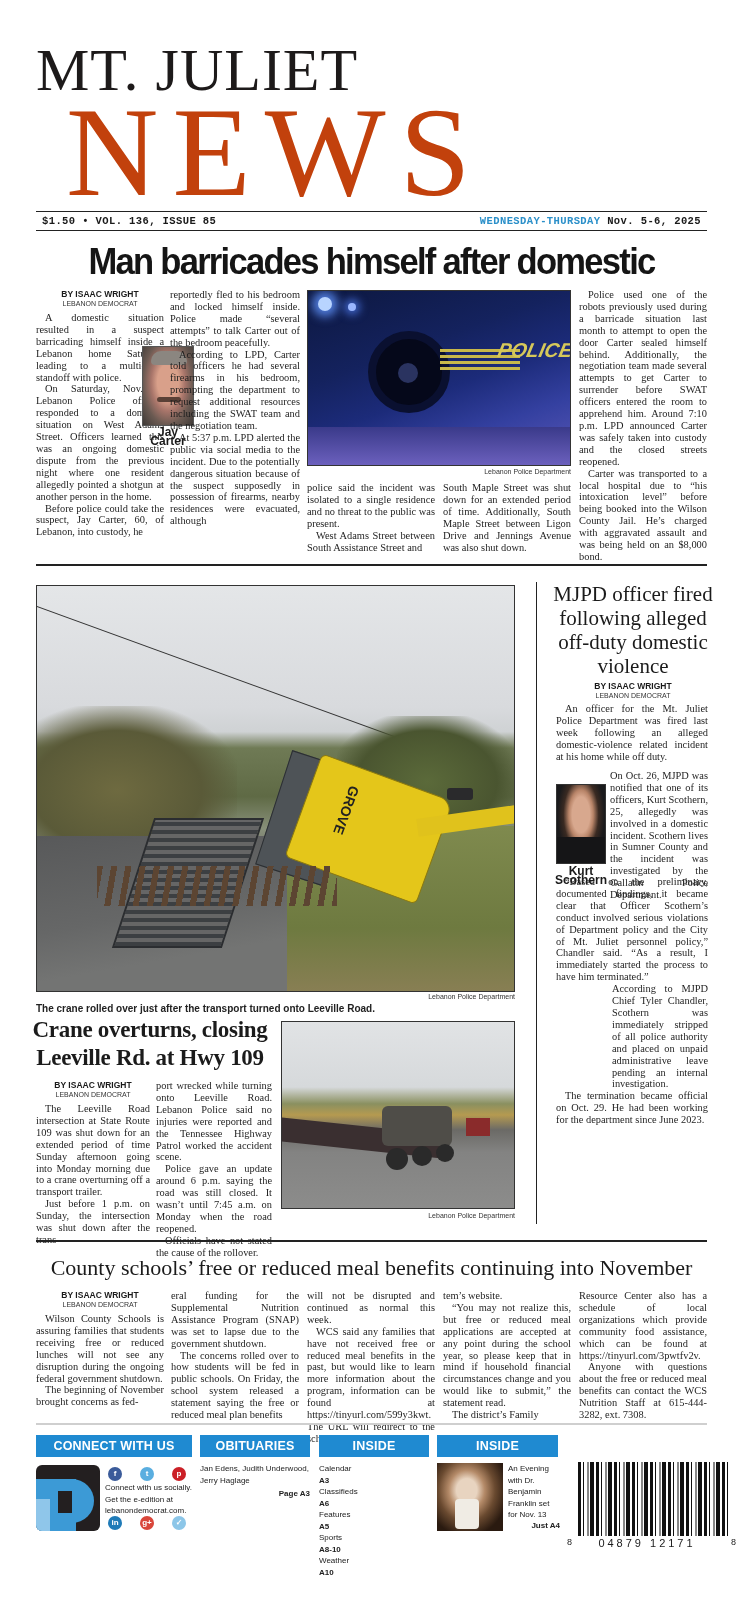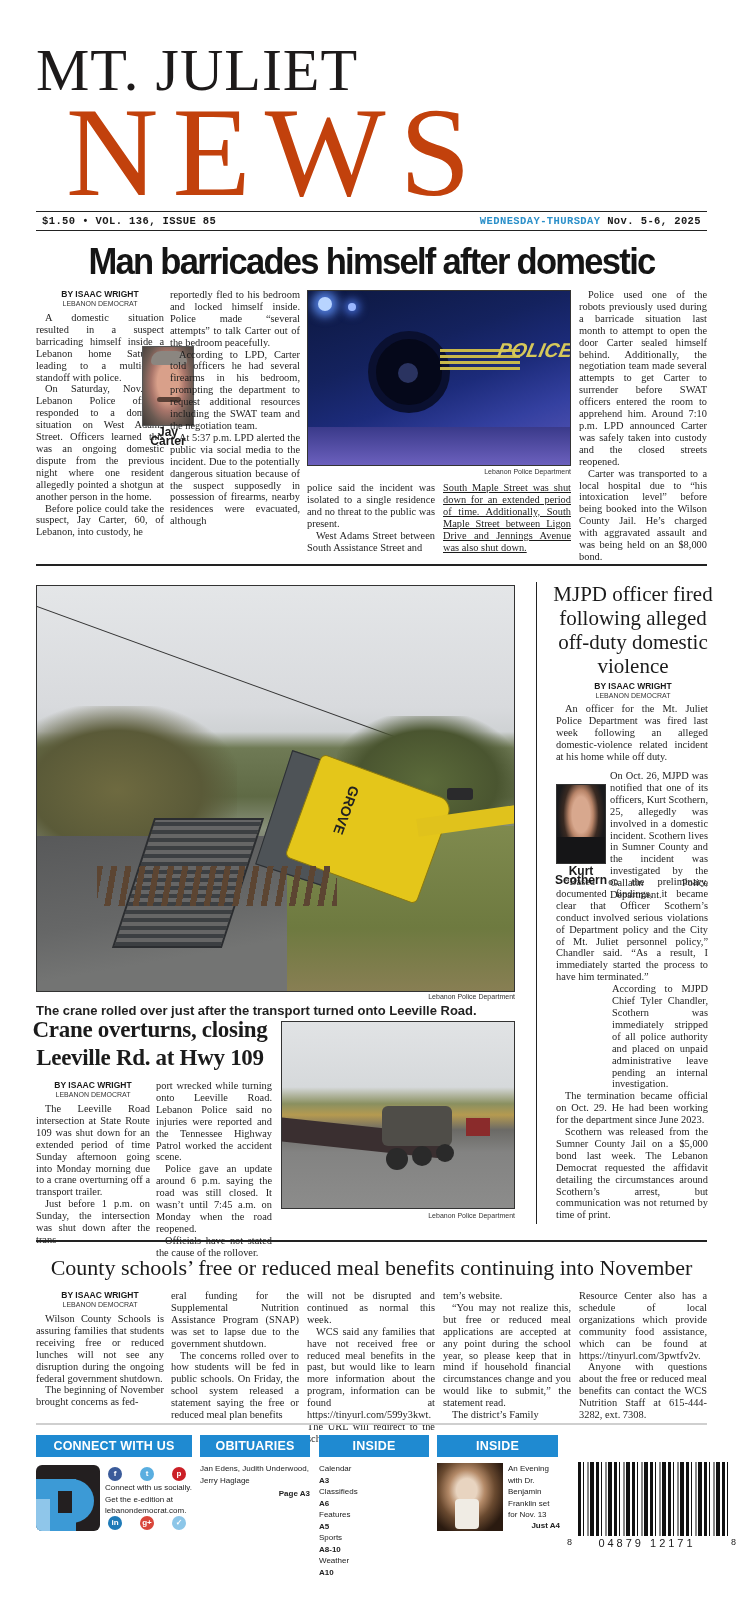--- a/index.html
+++ b/index.html
@@ -92,21 +92,21 @@
   <div style="position:absolute; left:0; top:136px; width:264px; height:40px; background: linear-gradient(180deg, #3a3a8a, #6e62c0);"></div>
 </div>
 <div class="caption-credit" style="left:307px; top:468px; width:264px;">Lebanon Police Department</div>
 
 <div class="col" style="left:307px; top:482px; width:128px;">
   <div class="body">
     <p style="text-indent:0;">police said the incident was isolated to a single residence and no threat to the public was present.</p>
     <p>West Adams Street between South Assistance Street and</p>
   </div>
 </div>
-<div class="col" style="left:443px; top:482px; width:128px;text-decoration:underline;">
+<div class="col" style="left:443px; top:482px; width:128px;">
   <div class="body">
     <p style="text-indent:0;">South Maple Street was shut down for an extended period of time. Additionally, South Maple Street between Ligon Drive and Jennings Avenue was also shut down.</p>
   </div>
 </div>
 <div class="col" style="left:579px; top:289px; width:128px;">
   <div class="body">
     <p>Police used one of the robots previously used during a barricade situation last month to attempt to open the door Carter sealed himself behind. Additionally, the negotiation team made several attempts to get Carter to surrender before SWAT officers entered the room to apprehend him. Around 7:10 p.m. LPD announced Carter was safely taken into custody and the closed streets reopened.</p>
     <p>Carter was transported to a local hospital due to “his intoxication level” before being booked into the Wilson County Jail. He’s charged with aggravated assault and was being held on an $8,000 bond.</p>
   </div>
 </div>
@@ -122,21 +122,21 @@
   <div style="position:absolute; left:235px; top:172px; width:70px; height:120px; background:#4e5357; transform:rotate(18deg); border:1px solid #2c2f32;"></div>
   <div style="position:absolute; left:262px; top:188px; width:140px; height:110px; background:#e4c61a; border-radius:6px 14px 6px 6px; transform:rotate(20deg); border:1px solid #8a7810;">
     <div style="position:absolute; left:16px; top:36px; font-family:'Liberation Sans',sans-serif; font-weight:bold; font-size:14px; color:#222; transform:rotate(90deg);">GROVE</div>
   </div>
   <div style="position:absolute; left:380px; top:226px; width:100px; height:18px; background:#e0c21c; transform:rotate(-8deg);"></div>
   <div style="position:absolute; left:96px; top:232px; width:110px; height:130px; background:repeating-linear-gradient(0deg, #3c3f42 0 4px, #666 4px 8px); transform:skewX(-18deg); border:2px solid #2b2d30;"></div>
   <div style="position:absolute; left:410px; top:202px; width:26px; height:12px; background:#2a2a2c; border-radius:3px;"></div>
   <div style="position:absolute; left:60px; top:280px; width:240px; height:40px; background: repeating-linear-gradient(100deg, #5c4532 0 6px, transparent 6px 14px);"></div>
 </div>
 <div class="caption-credit" style="left:36px; top:993px; width:479px;">Lebanon Police Department</div>
-<div class="abs sans" style="left:36px; top:1003px; font-size:13px; font-weight:bold; color:#222;">The crane rolled over just after the transport turned onto Leeville Road.</div>
+<div class="abs sans" style="left:36px; top:1003px; font-size:10px; font-weight:bold; color:#222;">The crane rolled over just after the transport turned onto Leeville Road.</div>
 
 <div class="abs crane-head">Crane overturns, closing Leeville Rd. at Hwy 109</div>
 
 <div class="col" style="left:36px; top:1080px; width:114px;">
   <div class="byline" style="margin-bottom:3px;">
     <div class="name">BY ISAAC WRIGHT</div>
     <div class="org">LEBANON DEMOCRAT</div>
   </div>
   <div class="body">
     <p>The Leeville Road intersection at State Route 109 was shut down for an extended period of time Sunday afternoon going into Monday morning due to a crane overturning off a transport trailer.</p>
@@ -174,21 +174,20 @@
   <div style="position:absolute; left:0; top:52px; width:50px; height:28px; background:#151517;"></div>
 </div>
 <div class="mug-caption" style="left:552px; top:867px; width:58px;">Kurt Scothern</div>
 <div class="col body" style="left:610px; top:770px; width:98px;">
   <p style="text-indent:0;">On Oct. 26, MJPD was notified that one of its officers, Kurt Scothern, 25, allegedly was involved in a domestic incident. Scothern lives in Sumner County and the incident was investigated by the Gallatin Police Department.</p>
 </div>
 <div class="col body" style="left:556px; top:876px; width:152px;">
   <p>“Based on the preliminary, documented findings, it became clear that Officer Scothern’s conduct involved serious violations of Department policy and the City of Mt. Juliet personnel policy,” Chandler said. “As a result, I immediately started the process to have him terminated.”</p>
   <p style="padding-left:56px; text-indent:0;">According to MJPD Chief Tyler Chandler, Scothern was immediately stripped of all police authority and placed on unpaid administrative leave pending an internal investigation.</p>
   <p>The termination became official on Oct. 29. He had been working for the department since June 2023.</p>
-  <p>Scothern was released from the Sumner County Jail on a $5,000 bond last week. The Lebanon Democrat requested the affidavit detailing the circumstances around Scothern’s arrest, but communication was not returned by time of print.</p>
 </div>
 
 <div class="rule" style="left:36px; top:1240px; width:671px; height:1.5px;"></div>
 
 <div class="abs school-head">County schools’ free or reduced meal benefits continuing into November</div>
 
 <div class="col" style="left:36px; top:1290px; width:128px;">
   <div class="byline" style="margin-bottom:3px;">
     <div class="name">BY ISAAC WRIGHT</div>
     <div class="org">LEBANON DEMOCRAT</div>

